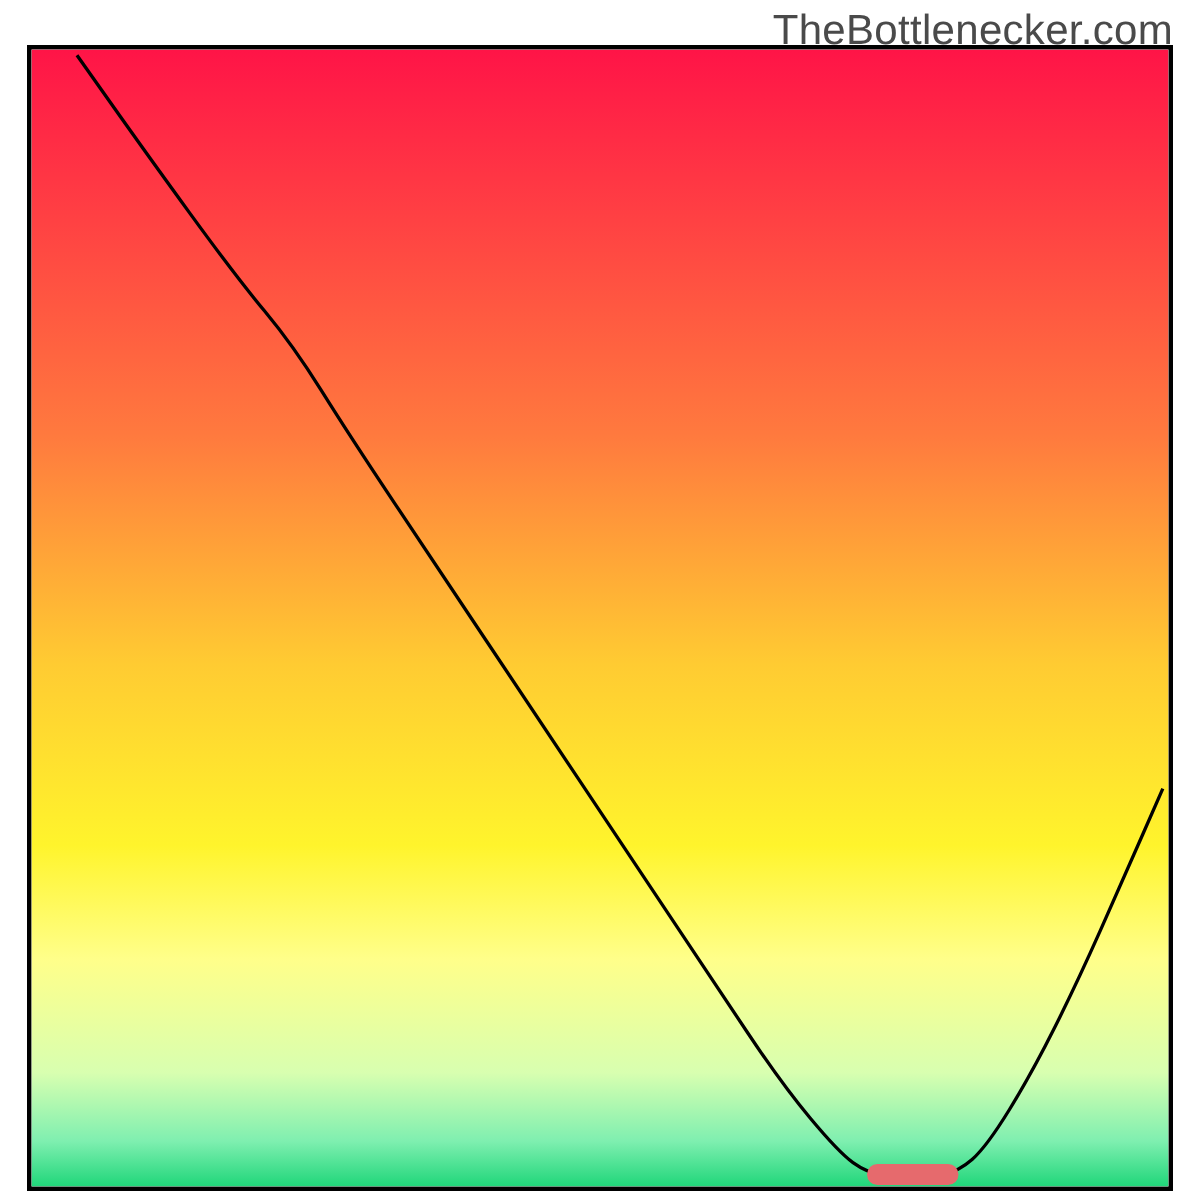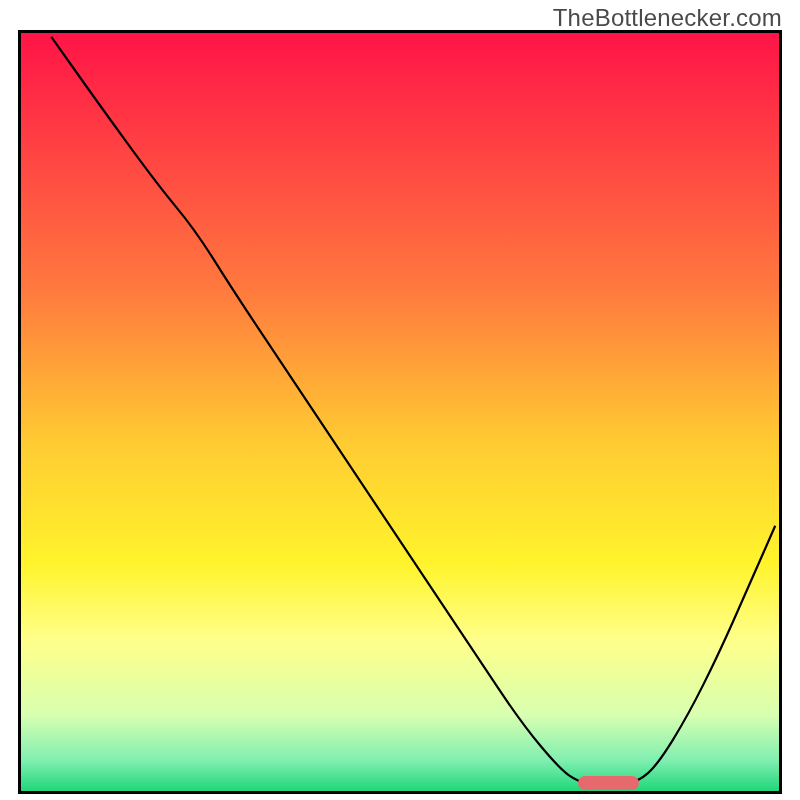--- a/index.html
+++ b/index.html
@@ -14,21 +14,21 @@
   .wrap {
     position: relative;
     width: 800px;
     height: 800px;
   }
   .watermark {
     position: absolute;
     top: 4px;
     right: 18px;
     color: #4a4a4a;
-    font-size: 24px;
+    font-size: 28px;
     letter-spacing: 0.2px;
     z-index: 5;
   }
   .chart-frame {
     position: absolute;
     left: 18px;
     top: 30px;
     width: 764px;
     height: 764px;
     border: 3px solid #000;

